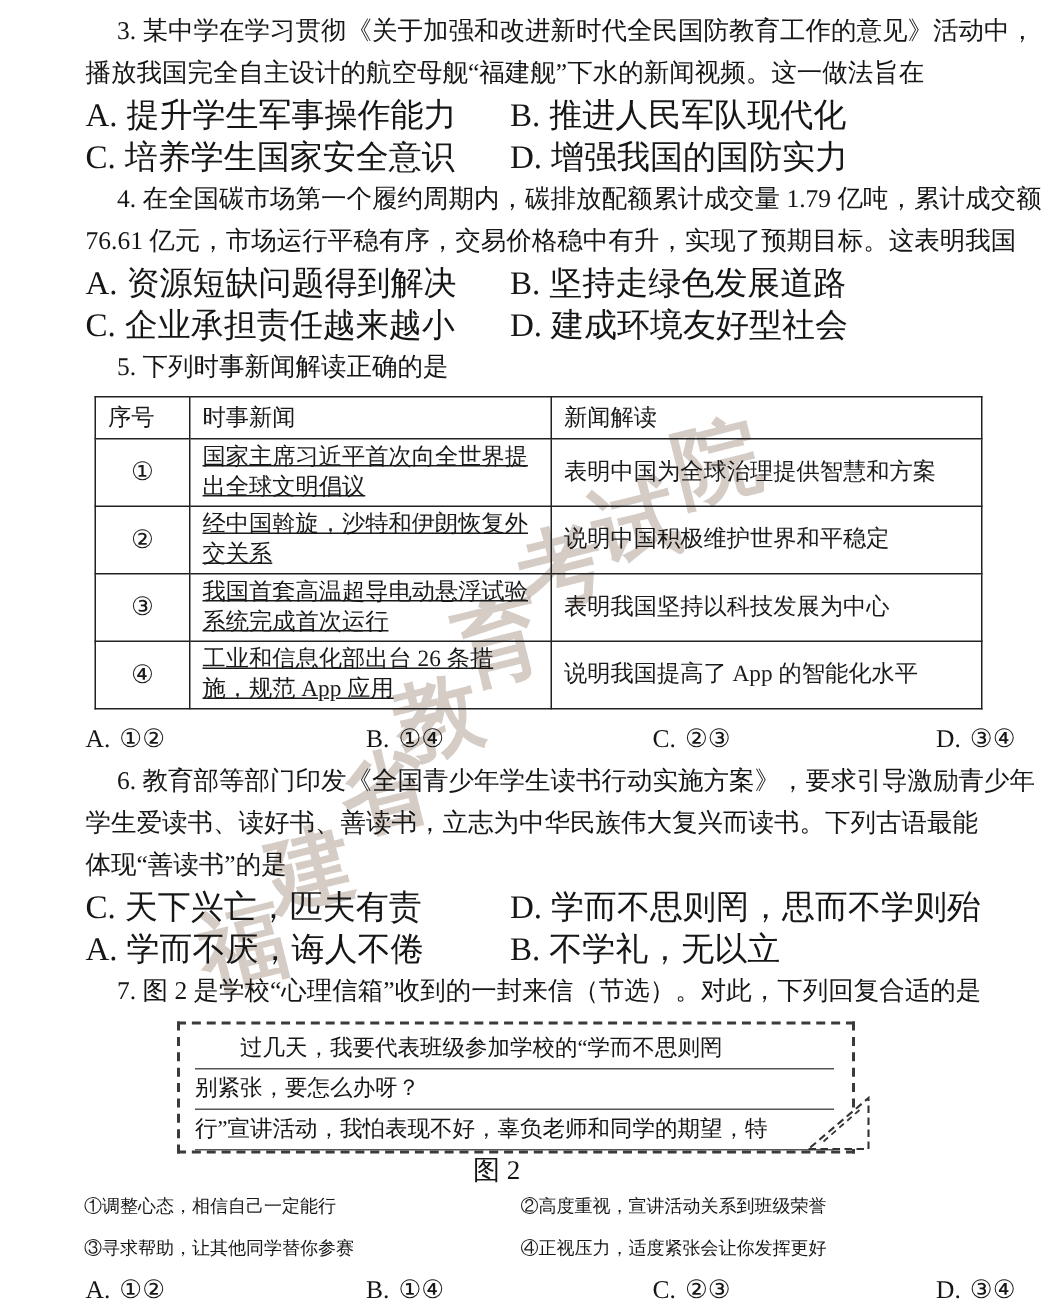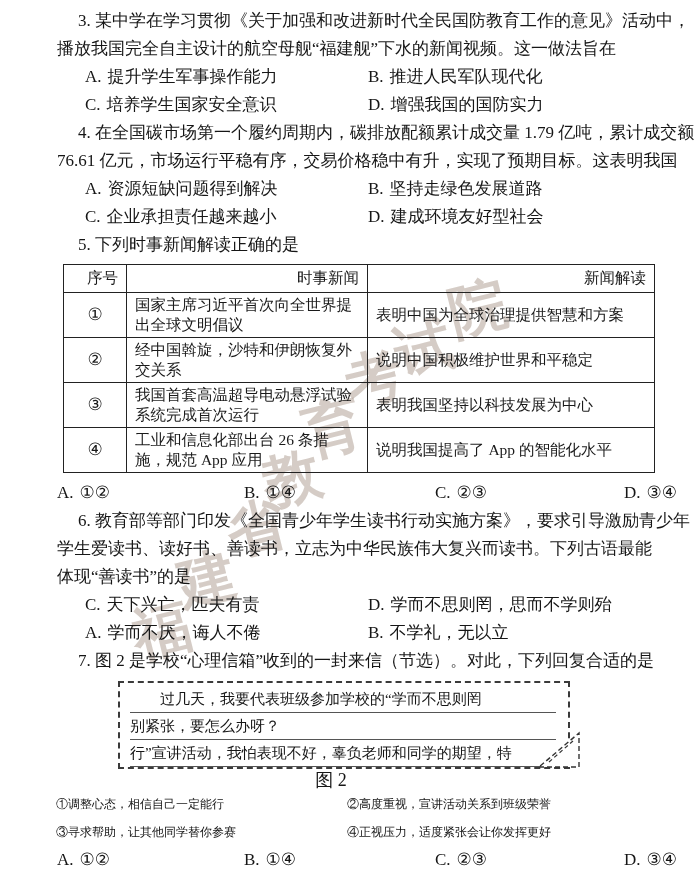--- a/index.html
+++ b/index.html
@@ -22,32 +22,32 @@
   .wm span:nth-child(5){left:304px;top:390px}
   .wm span:nth-child(6){left:345px;top:340px}
   .wm span:nth-child(7){left:395px;top:310px}
   .wm span:nth-child(8){left:449px;top:270px}
 
   .content { position:relative; z-index:1; padding-top:7px; }
 
   .line { padding-left:57px; line-height:28px; font-size:17px; white-space:nowrap; }
   .numline { text-indent:-22px;margin-left:43px; }
 
-  .opts { display:flex; padding-left:85px; line-height:28px; font-size:17px; white-space:nowrap; }
+  .opts { display:flex; padding-left:57px; line-height:28px; font-size:22px; white-space:nowrap; }
   .opts .c1 { width:283px; }
   .opts4 { display:flex; padding-left:57px; line-height:28px; font-size:17px; white-space:nowrap;gap:43px; }
   .opts4 .w1 { width:144px; } .opts4 .w2 { width:148px; } .opts4 .w3 { width:146px; }
   .olabel { margin-right:6px; }
 
   table.news { border-collapse:collapse; margin:5px 0 6px 63px; font-size:15.5px; color:#1a1a1a; }
   table.news th, table.news td { border:1px solid #222; }
-  table.news th { font-weight:normal; height:27px; text-align:right; padding:0 8px; font-size:15.5px; }
+  table.news th { font-weight:normal; height:27px; text-align:left; padding:0 8px; font-size:15.5px; }
   table.news td { padding:1px 8px; line-height:20px; }
   td.cno { width:46px; text-align:center; font-size:17px; }
-  td.cnews { width:224px; }
+  td.cnews { width:224px;text-decoration:underline; }
   td.cinterp { width:270px; }
   table.news tbody td { height:42px; }
 
   .letterbox {
     position:relative; margin:6px 0 0 118px; width:426px;
     border:2px dashed #3a3a3a; padding:3px 12px 0 10px; background:transparent;
   }
   .lline { line-height:26px; font-size:15px; border-bottom:1px solid #555;
            white-space:nowrap; overflow:hidden; }
   .lline.ind { text-indent:2em; }

